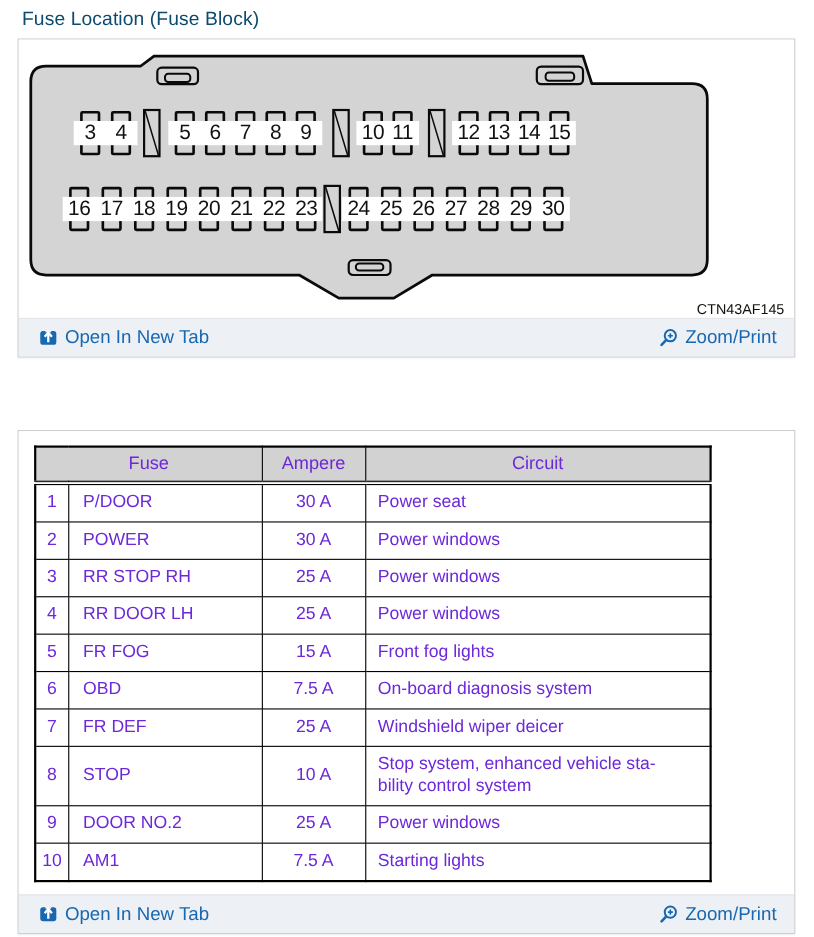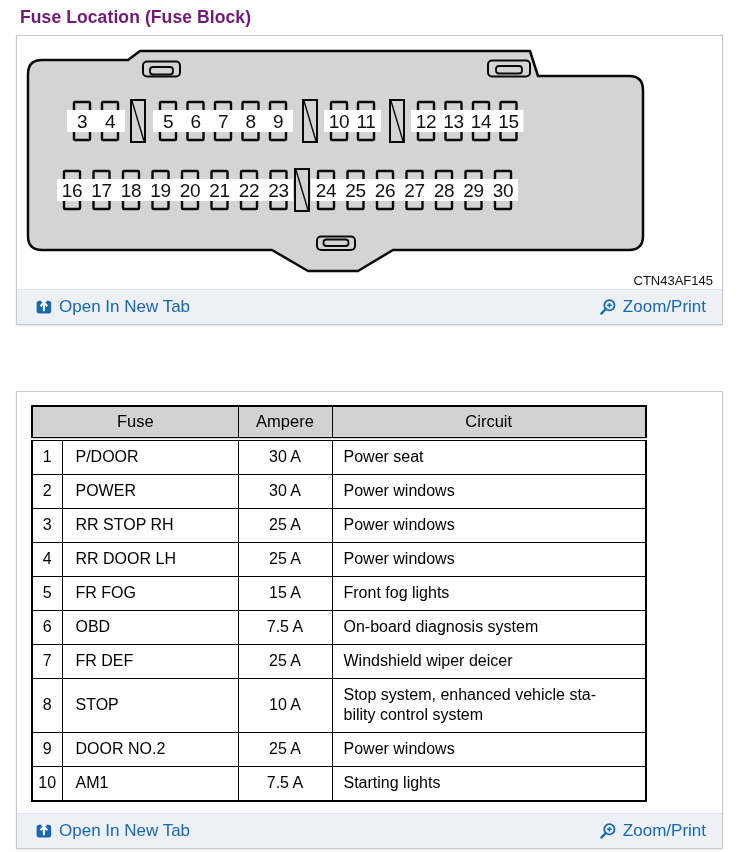--- a/index.html
+++ b/index.html
@@ -3,21 +3,21 @@
 <meta charset="utf-8">
 <style>
   html,body{margin:0;padding:0;background:#fff;}
   body{
     width:740px;height:852px;overflow:hidden;
     font-family:"Liberation Sans","DejaVu Sans",sans-serif;
     -webkit-font-smoothing:antialiased;
   }
   .page{padding:5px 17px 0 16px;}
   .page-title{
-    font-size:17.5px;font-weight:700;color:#701a75;
+    font-size:17.5px;font-weight:400;color:#0c4a6e;
     margin:2px 0 7px 4px;letter-spacing:.1px;
   }
   .panel{
     border:1px solid #c9c9c9;background:#fff;
     box-shadow:0 1px 2px rgba(0,0,0,.10);
   }
   .panel + .panel{margin-top:66px;}
   .diagram-wrap{background:#fff;}
   .diagram-wrap svg{display:block;width:100%;height:auto;}
   svg text{font-family:"Liberation Sans","DejaVu Sans",sans-serif;fill:#111;}
@@ -28,21 +28,21 @@
   }
   .link{
     display:inline-flex;align-items:center;gap:6px;
     color:#1767b1;font-size:17px;text-decoration:none;cursor:pointer;line-height:20px;
   }
   .link svg{display:block;}
   
   .table-wrap{padding:13px 14px 11px 14px;background:#fff;}
   table.fuse-table{
     border-collapse:collapse;table-layout:fixed;width:614px;
-    font-size:16px;color:#000000;
+    font-size:16px;color:#6d28d9;
   }
   table.fuse-table{border:2px solid #000;}
   .fuse-table th,.fuse-table td{border:1px solid #000;background-clip:padding-box;}
   .fuse-table th{
     background:#d2d2d2;font-weight:400;font-size:16.5px;
     padding:5px 6px 6px;border-bottom:4px double #000;
   }
   .fuse-table td{padding:6px 8px 7px;line-height:20px;vertical-align:middle;}
   .c-num{text-align:center;padding-left:2px !important;padding-right:2px !important;}
   .c-fuse{padding-left:13px !important;}

